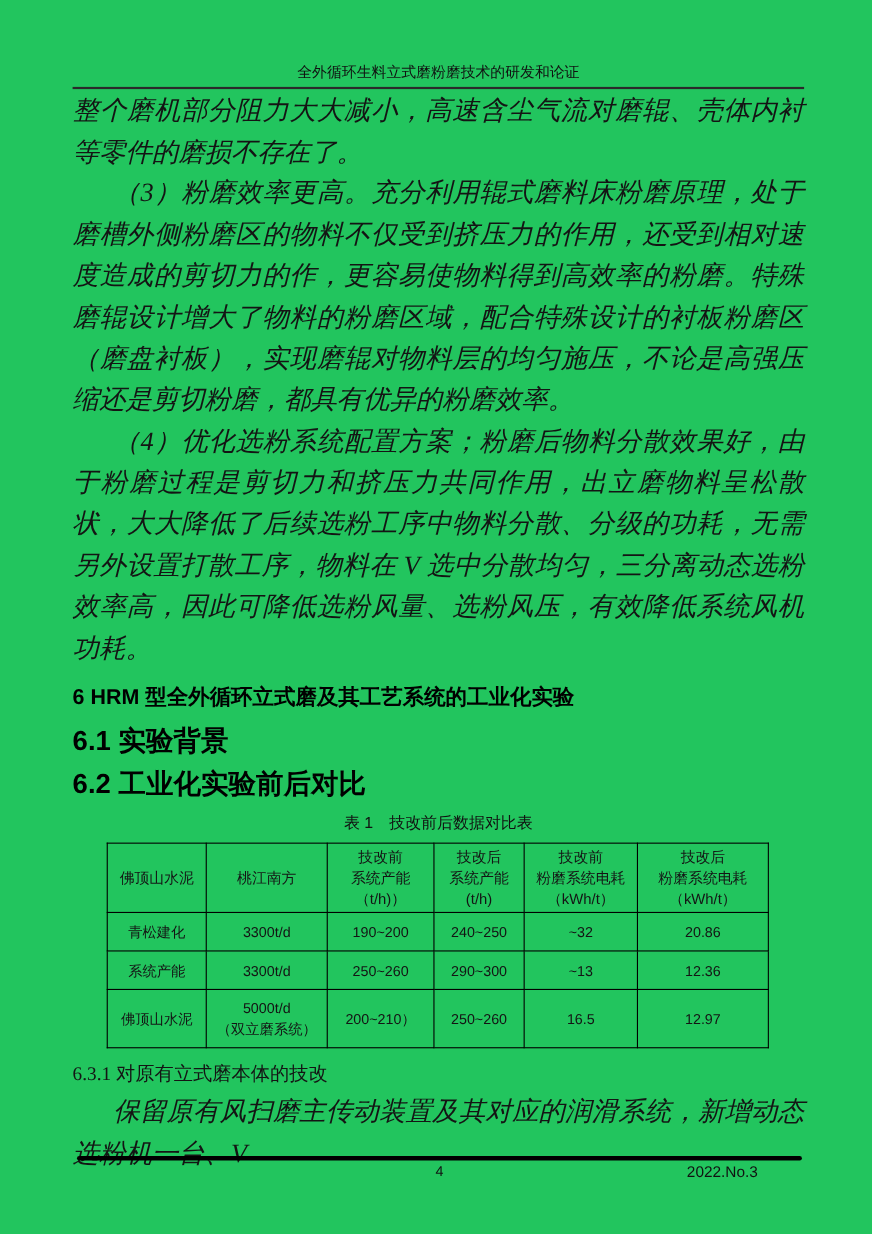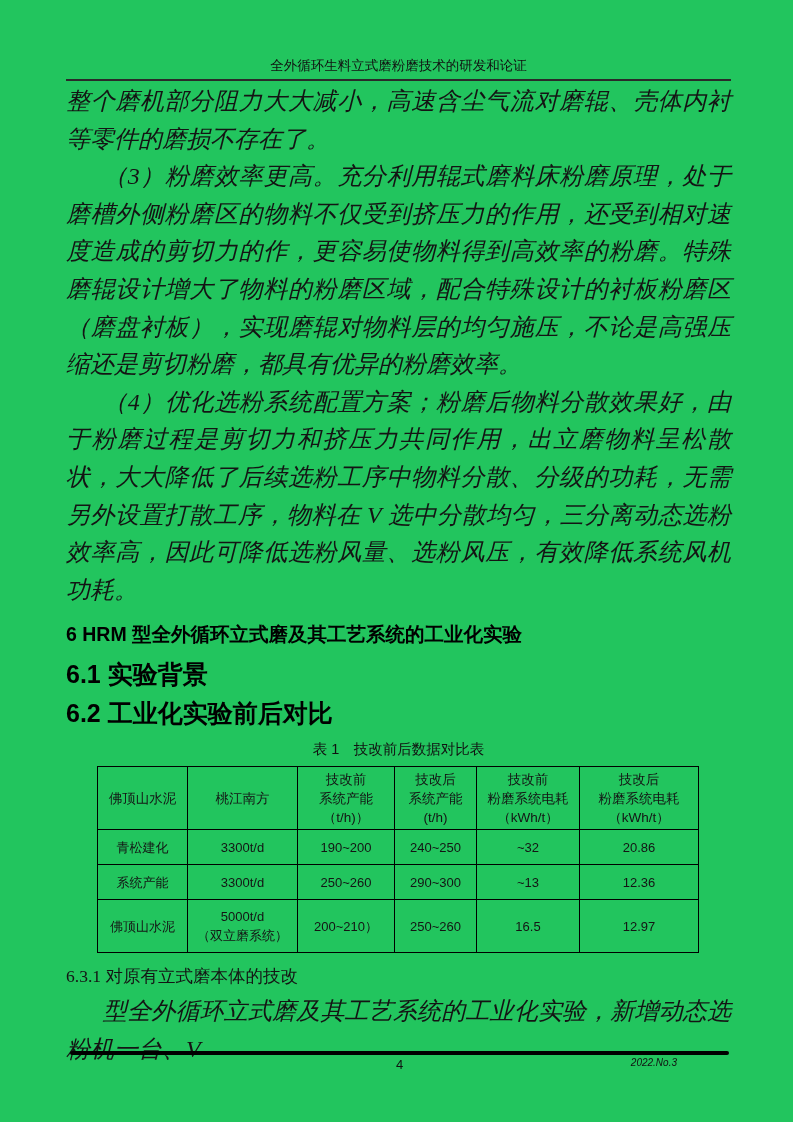--- a/index.html
+++ b/index.html
@@ -113,25 +113,24 @@
   .page-number {
     position: absolute;
     left: 50%;
     transform: translateX(-50%);
     font-family: "Liberation Sans", sans-serif;
     font-size: 13px;
     color: #111;
   }
   .issue-number {
     position: absolute;
-    right: 52px;
-    font-family: "Liberation Sans", sans-serif;
-    font-size: 10px;
-    color: #111;
-    font-style: italic;
+    right: 40px;
+    font-family: "Liberation Sans", sans-serif;
+    font-size: 14px;
+    color: #111;
   }
 </style>
 </head>
 <body>
 
 <div class="page">
 
   <div class="doc-header">
     <div class="title">全外循环生料立式磨粉磨技术的研发和论证</div>
   </div>
@@ -199,21 +198,21 @@
 （双立磨系统）</td>
           <td>200~210）</td>
           <td>250~260</td>
           <td>16.5</td>
           <td>12.97</td>
         </tr>
       </tbody>
     </table>
 
     <h4 class="h-l3">6.3.1 对原有立式磨本体的技改</h4>
-    <p class="para indent">型全外循环立式磨及其工艺系统的工业化实验，新增动态选粉机一台、V</p>
+    <p class="para indent">保留原有风扫磨主传动装置及其对应的润滑系统，新增动态选粉机一台、V</p>
   </div>
 
   <div class="doc-footer">
     <div class="footer-rule"></div>
     <div class="footer-row">
       <span class="page-number">4</span>
       <span class="issue-number">2022.No.3</span>
     </div>
   </div>
 

